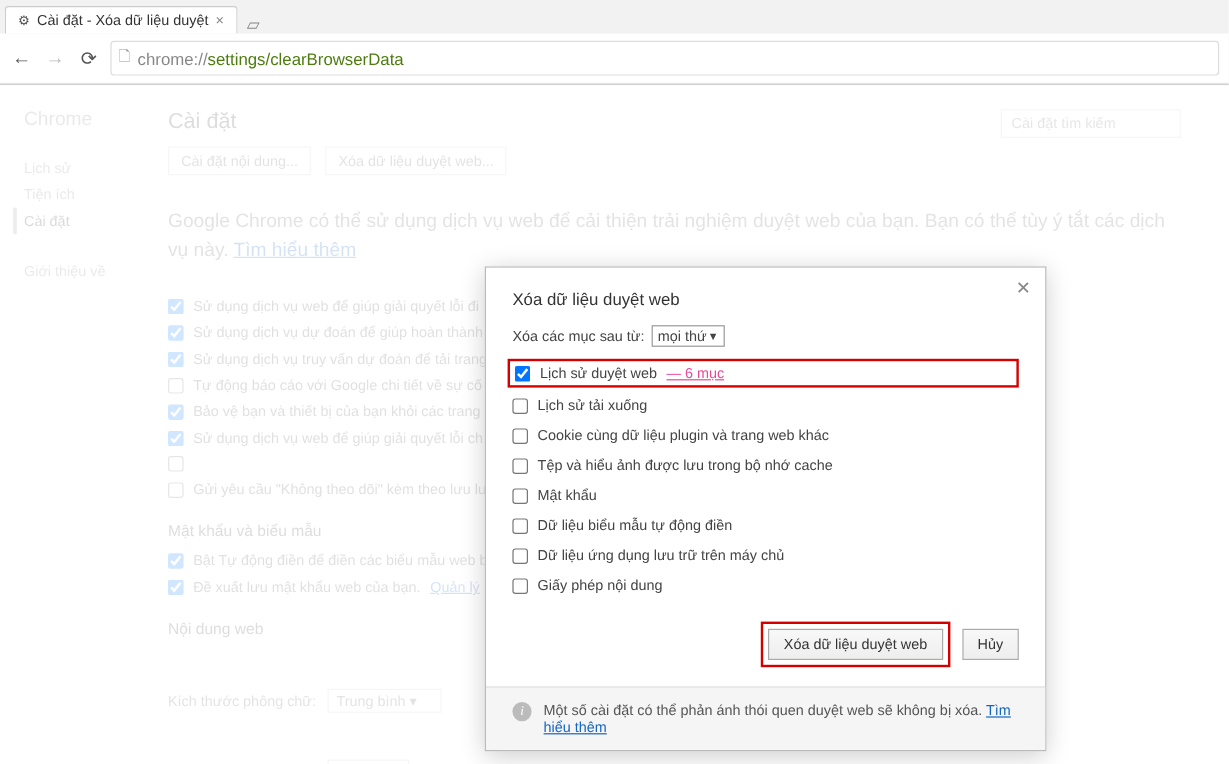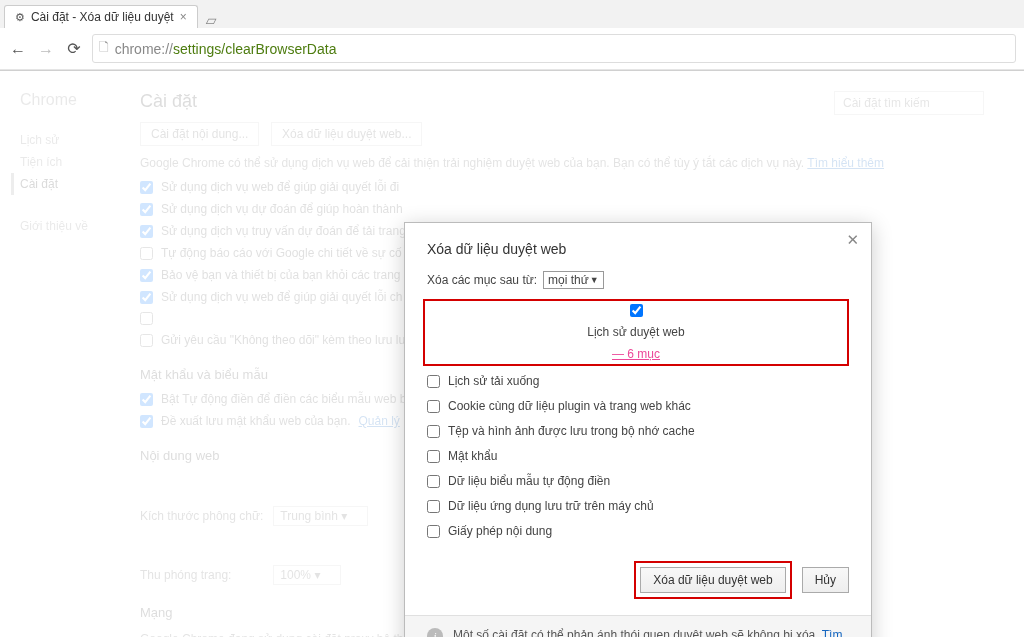--- a/index.html
+++ b/index.html
@@ -30,42 +30,42 @@
     .sidebar { width: 100px; padding-top: 10px; }
     .sidebar h2 { font-size: 16px; font-weight: normal; color: #888; margin-bottom: 20px; }
     .sidebar .item { font-size: 12px; color: #888; padding: 4px 0; }
     .sidebar .item.active { color: #333; font-weight: 500; border-left: 3px solid #999; padding-left: 6px; margin-left: -9px; }
     .sidebar .spacer { height: 20px; }
 
     .main { flex: 1; padding: 10px 20px; }
     .main h1 { font-size: 18px; font-weight: normal; color: #444; margin-bottom: 10px; }
     .btn-outline { border: 1px solid #ccc; background: #fff; padding: 4px 10px; font-size: 12px; margin-right: 8px; color: #666; }
     .search-box { float: right; border: 1px solid #ccc; padding: 4px 8px; font-size: 12px; color: #aaa; width: 150px; }
-    .desc-text { font-size: 12px; color: #666; margin: 8px 0; line-height: 1.5; }
+    .desc-text { font-size: 16px; color: #666; margin: 27px 0; line-height: 1.5; }
     .link { color: #1566c0; text-decoration: underline; cursor: pointer; }
     .chk-row { display: flex; align-items: center; gap: 8px; margin: 8px 0; font-size: 12px; color: #555; }
     .chk-row input[type="checkbox"] { width: 13px; height: 13px; }
     .section-h { font-size: 13px; color: #444; margin-top: 20px; margin-bottom: 10px; }
     .select-fake { border: 1px solid #ccc; padding: 2px 20px 2px 6px; font-size: 12px; color: #666; display: inline-block; }
     .field-row { margin: 6px 0; font-size: 12px; color: #666; }
     .field-row .lbl { display: inline-block; width: 130px; margin-top: 36px; }
 
     
     .dialog { position: absolute; top: 151px; left: 404px; width: 468px; background: #fff; border: 1px solid #bbb; box-shadow: 0 4px 20px rgba(0,0,0,0.2); z-index: 10; }
     .dialog-close { position: absolute; top: 8px; right: 12px; color: #888; font-size: 15px; cursor: pointer; }
     .dialog-body { padding: 18px 22px 16px; }
     .dialog-title { font-size: 14px; font-weight: normal; color: #333; margin-bottom: 14px; }
     .time-row { font-size: 12px; color: #444; margin-bottom: 10px; display: flex; align-items: center; gap: 6px; text-align: center; }
     .time-select { border: 1px solid #999; padding: 1px 4px; font-size: 12px; display: inline-flex; align-items: center; gap: 1px; }
     .time-select .arrow { font-size: 9px; }
 
     .opt-row { display: flex; align-items: center; gap: 8px; margin: 5px 0; font-size: 12px; color: #444; padding: 3px 0; }
     .opt-row input[type="checkbox"] { width: 13px; height: 13px; }
     .opt-row .count { color: #ec4899; text-decoration: underline; }
-    .opt-row.hl { border: 2px solid #d40000; padding: 3px 4px; margin-left: -4px; flex-direction: column; }
+    .opt-row.hl { border: 2px solid #d40000; padding: 3px 4px; margin-left: -4px; }
 
     .dialog-actions { display: flex; justify-content: flex-end; gap: 10px; margin-top: 20px; align-items: center; }
     .btn { border: 1px solid #aaa; background: linear-gradient(#f8f8f8,#eee); padding: 5px 12px; font-size: 12px; color: #333; cursor: pointer; }
     .hl-box { border: 2px solid #d40000; padding: 4px; }
 
     .dialog-footer { background: #f5f5f5; border-top: 1px solid #e0e0e0; padding: 12px 22px; display: flex; gap: 10px; align-items: flex-start; font-size: 12px; color: #555; }
     .info-icon { width: 16px; height: 16px; border-radius: 50%; background: #bbb; color: #fff; display: flex; align-items: center; justify-content: center; font-size: 11px; font-style: italic; flex-shrink: 0; font-family: Georgia, serif; }
   </style>
 </head>
 <body>
@@ -192,21 +192,21 @@
           <div class="opt-row">
             <input type="checkbox" style="">
             <span>Lịch sử tải xuống</span>
           </div>
           <div class="opt-row">
             <input type="checkbox" style="">
             <span>Cookie cùng dữ liệu plugin và trang web khác</span>
           </div>
           <div class="opt-row">
             <input type="checkbox" style="">
-            <span>Tệp và hình ảnh được lưu trong bộ nhớ cache</span>
+            <span>Tệp và hiểu ảnh được lưu trong bộ nhớ cache</span>
           </div>
           <div class="opt-row">
             <input type="checkbox" style="">
             <span>Mật khẩu</span>
           </div>
           <div class="opt-row">
             <input type="checkbox" style="">
             <span>Dữ liệu biểu mẫu tự động điền</span>
           </div>
           <div class="opt-row">

